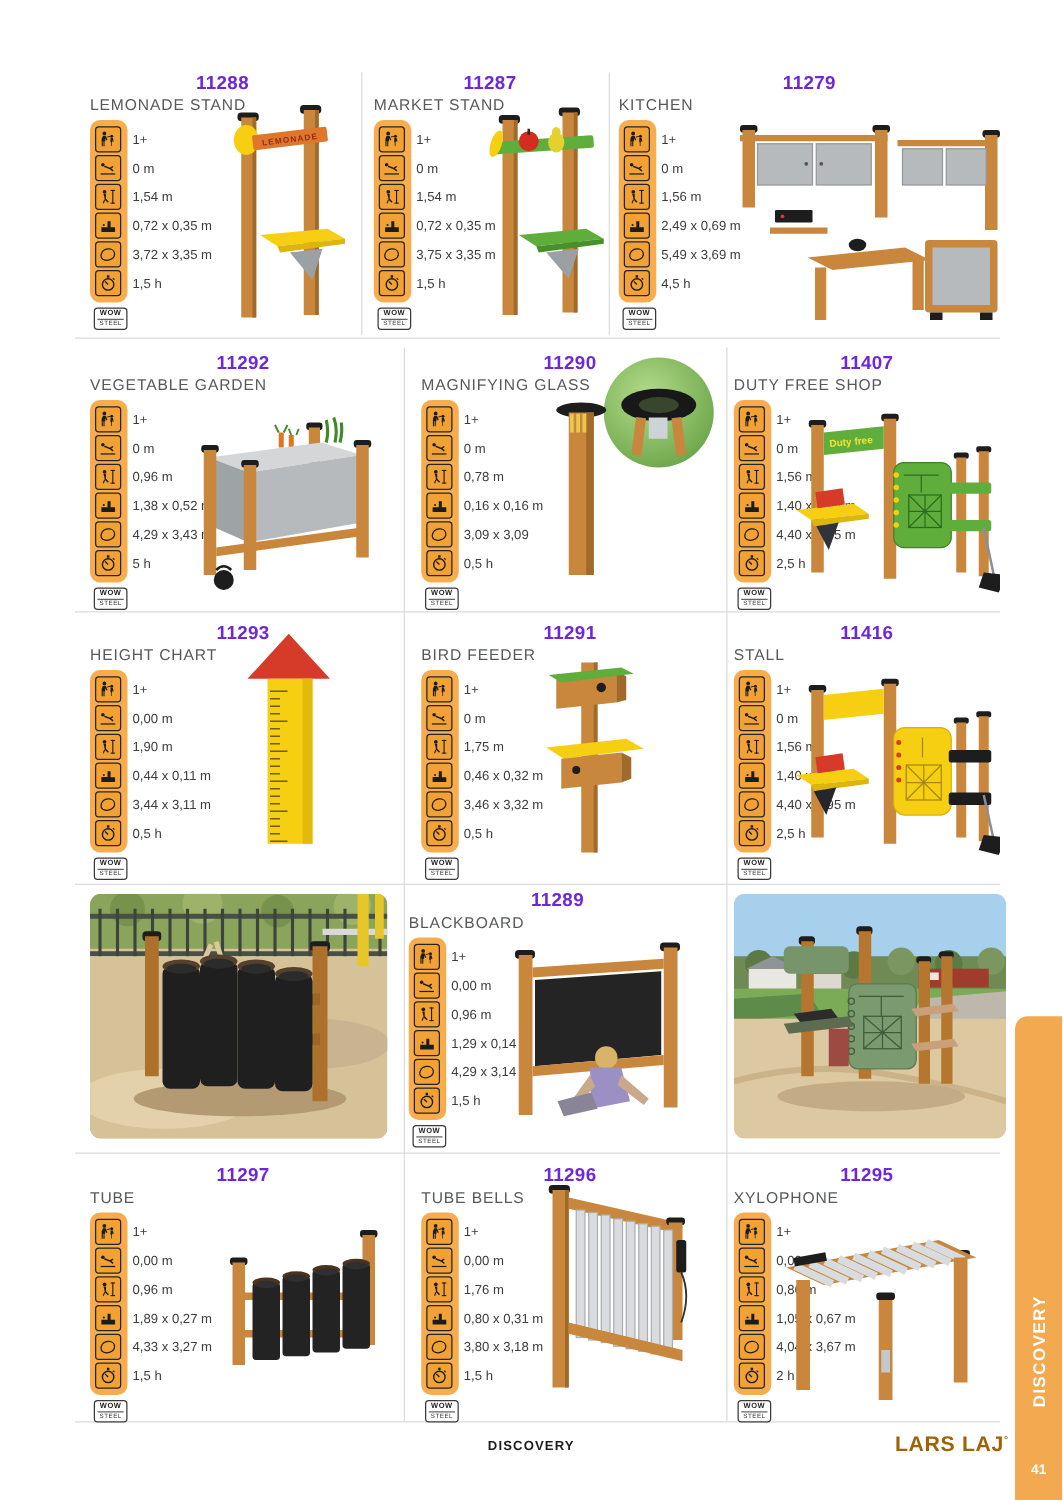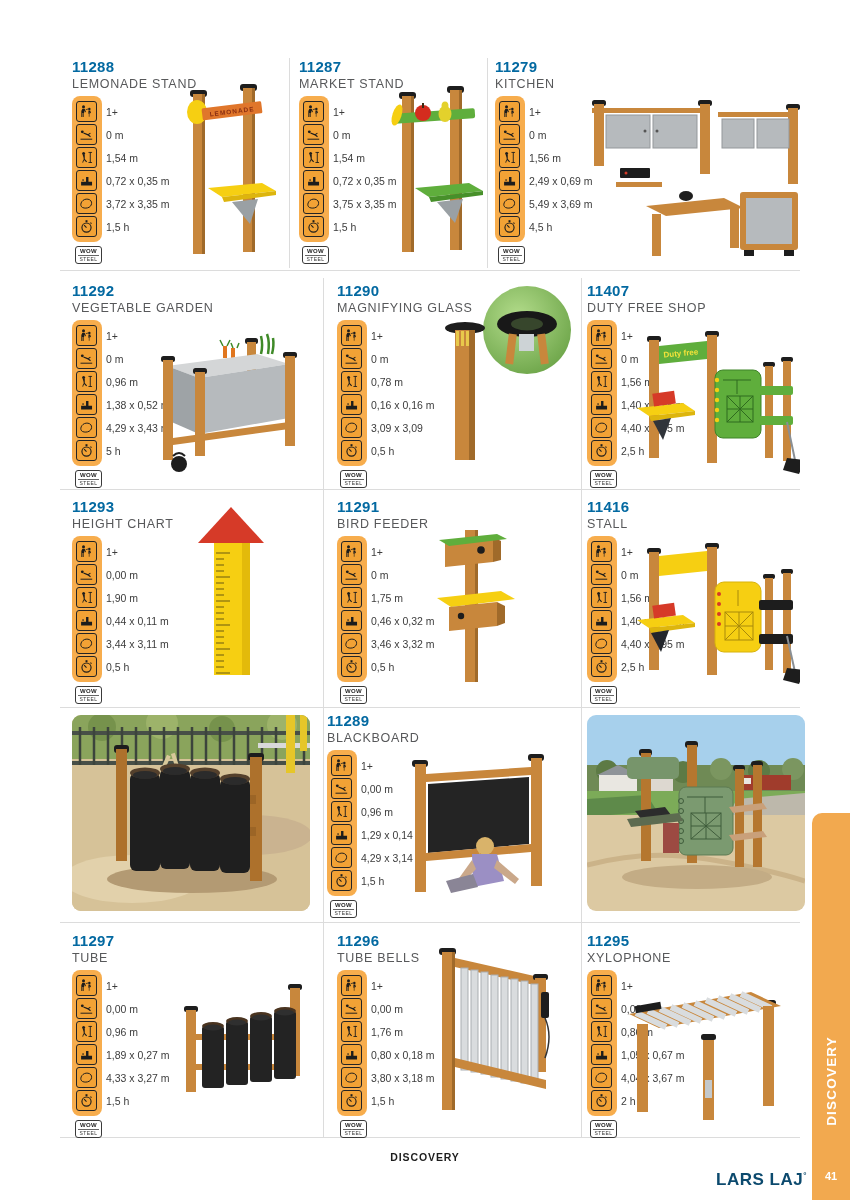--- a/index.html
+++ b/index.html
@@ -1,39 +1,39 @@
 <!DOCTYPE html>
 <html><head>
 <meta charset="utf-8">
 <style>
   html,body{margin:0;padding:0;background:#fff;font-family:"Liberation Sans",sans-serif;}
   .sheet{position:relative;width:850px;height:1200px;background:#fff;overflow:hidden;}
   .cell{position:absolute;}
-  .num{margin:0;font-size:15px;font-weight:bold;color:#0369a1;letter-spacing:.3px;}
+  .num{margin:0;font-size:15px;font-weight:bold;color:#6d28d9;letter-spacing:.3px;text-align:center;}
   .nm{font-size:12.5px;color:#57585a;letter-spacing:.7px;margin-top:2px;white-space:nowrap;}
   .specs{position:relative;margin-top:9px;width:160px;}
   .specs::before{content:"";position:absolute;left:0;top:-4px;bottom:-4px;width:30px;background:#F7AD4D;border-radius:8px;}
   .srow{position:relative;display:flex;align-items:center;height:23px;gap:9px;}
   .ib{width:21px;height:21px;margin-left:4px;background:#F2A235;border:1.2px solid #242424;border-radius:3px;display:flex;align-items:center;justify-content:center;flex:none;box-sizing:border-box;}
   .ib svg{width:15px;height:15px;display:block;}
   .sv{font-size:10.5px;color:#3c3c3c;white-space:nowrap;}
   .badge{width:25px;margin:8px 0 0 3px;border:1px solid #3a3a3a;border-radius:3px;background:#fff;text-align:center;padding:2px 0 1px;}
   .b1{font-size:6px;font-weight:bold;letter-spacing:.4px;color:#222;line-height:5px;}
   .b2{font-size:5px;letter-spacing:.4px;color:#333;border-top:1px solid #666;margin:1px 2px 0;padding-top:1px;line-height:5px;}
   .art{position:absolute;}
   .photo{position:absolute;border-radius:9px;overflow:hidden;}
   .photo svg{display:block;}
   .vline,.hline{position:absolute;background:#dcdcdc;}
   .vline{width:1px;}
   .hline{height:1px;}
   .sidetab{position:absolute;left:812px;top:813px;width:38px;height:387px;background:#F2A94F;border-radius:10px 0 0 0;display:flex;flex-direction:column;align-items:center;justify-content:flex-end;gap:44px;padding-bottom:18px;box-sizing:border-box;}
   .tablabel{writing-mode:vertical-rl;transform:rotate(180deg);font-size:13.5px;font-weight:bold;color:#fff;letter-spacing:1.2px;}
   .pagenum{font-size:11px;font-weight:bold;color:#fff;}
   .footerlabel{position:absolute;left:0;top:1151px;width:850px;text-align:center;font-size:10.5px;font-weight:bold;letter-spacing:.9px;color:#1d1d1d;}
-  .brand{position:absolute;left:716px;top:1146px;font-size:17px;font-weight:800;color:#0c4a6e;letter-spacing:.5px;margin-top:24px;}
+  .brand{position:absolute;left:716px;top:1146px;font-size:17px;font-weight:800;color:#a16207;letter-spacing:.5px;}
   .brand sup{font-size:8px;}
   
   .wd{fill:#c8873c}.wds{fill:#a06a2a}.cap{fill:#1d1d1d}.yel{fill:#f6cf12}
   .grn{fill:#5fae3c}.red{fill:#d63a28}.gry{fill:#b6babd}
 </style>
 </head>
 <body>
 
 <svg width="0" height="0" style="position:absolute" aria-hidden="true">
 <defs>
@@ -1065,21 +1065,21 @@
             </svg>
           </span>
           <span class="sv">1,76 m</span>
         </div>
       <div class="srow">
           <span class="ib">
             <svg viewBox="0 0 20 20">
               <use href="#i-dim"></use>
             </svg>
           </span>
-          <span class="sv">0,80 x 0,18 m</span>
+          <span class="sv">0,80 x 0,31 m</span>
         </div>
       <div class="srow">
           <span class="ib">
             <svg viewBox="0 0 20 20">
               <use href="#i-zone"></use>
             </svg>
           </span>
           <span class="sv">3,80 x 3,18 m</span>
         </div>
       <div class="srow">

